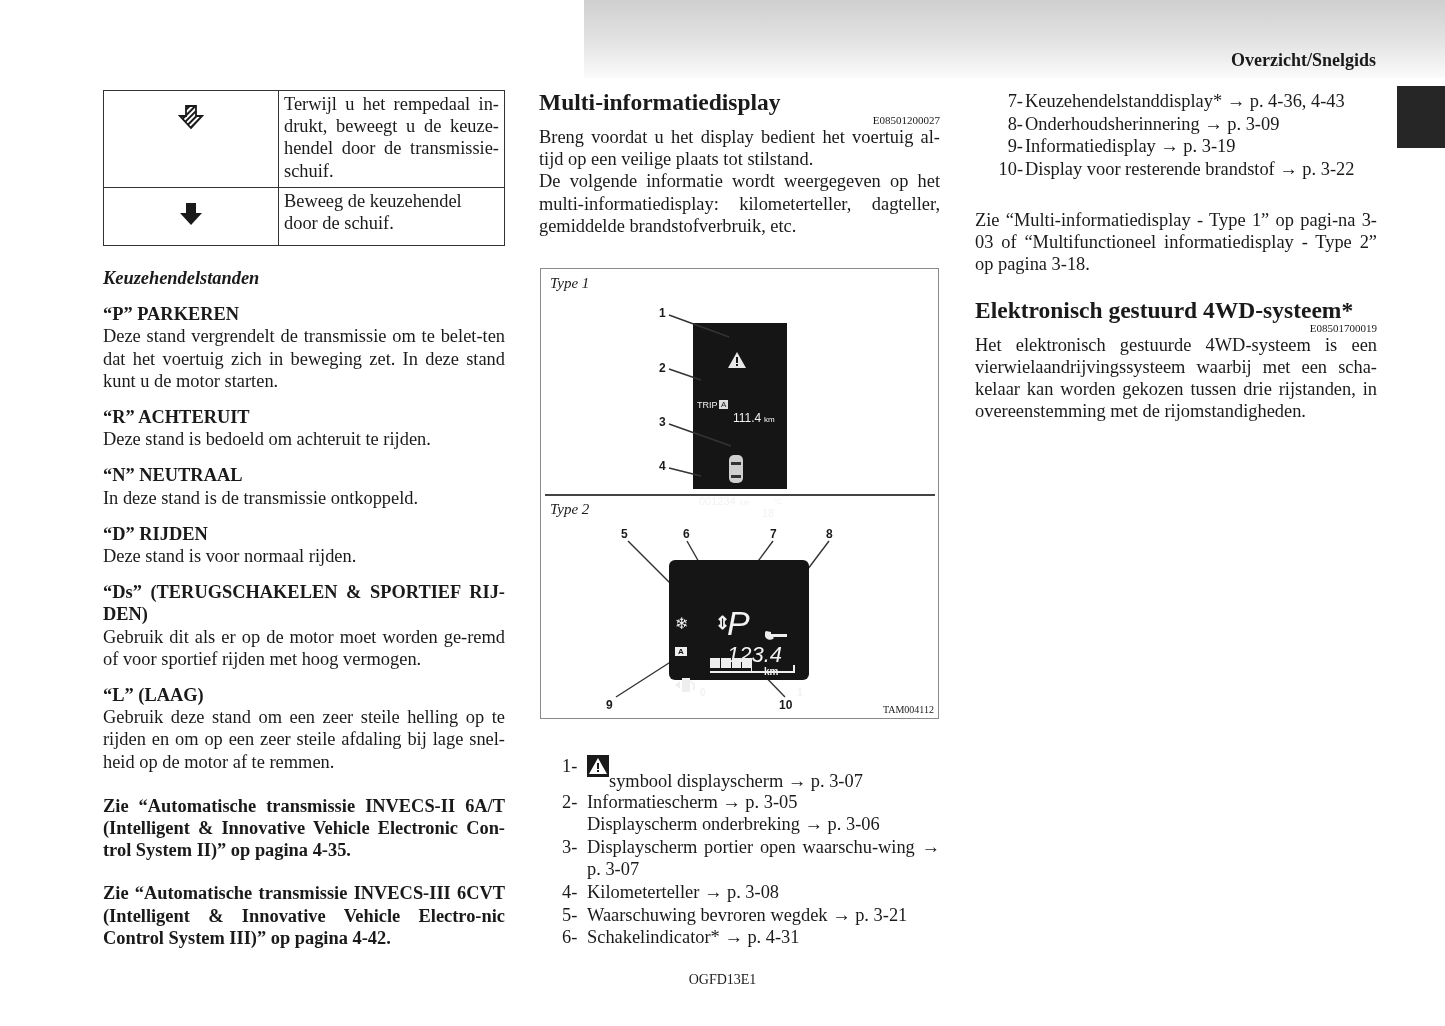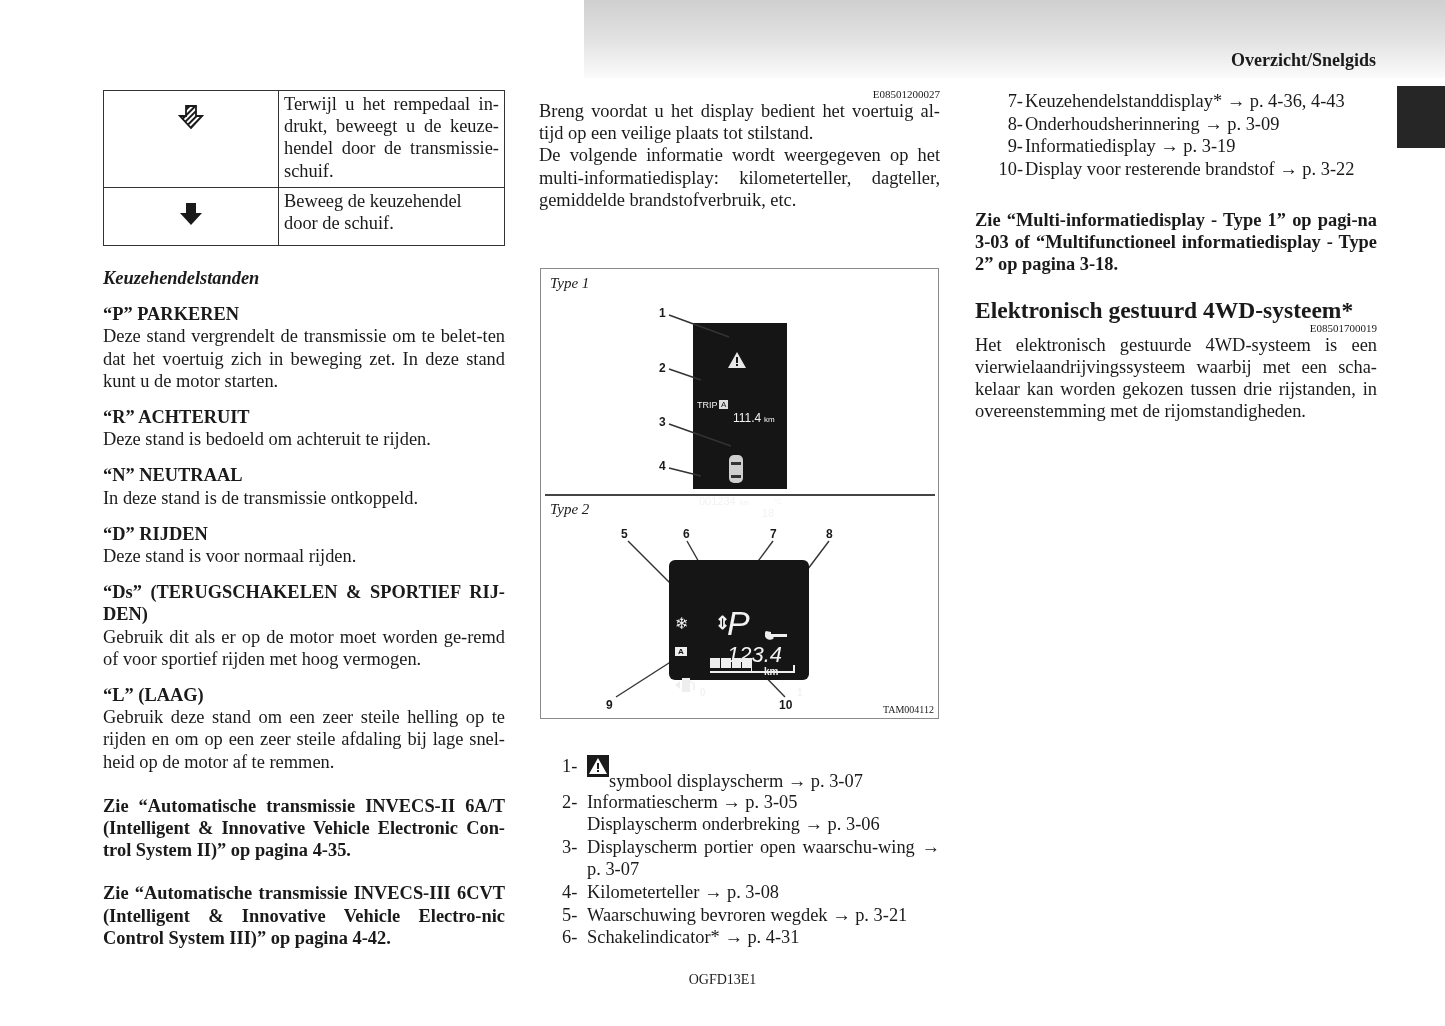--- a/index.html
+++ b/index.html
@@ -17,21 +17,21 @@
   .thumb-tab {
     position: absolute; left: 1397px; top: 86px; width: 48px; height: 62px; background: #262626;
   }
 
   .col { position: absolute; font-size: 18.4px; line-height: 22.2px; }
   .col-left { left: 103px; top: 90px; width: 402px; }
   .col-mid  { left: 539px; top: 90px; width: 401px; }
   .col-right{ left: 975px; top: 90px; width: 402px; }
 
   .just { text-align: justify; }
-  .bold { font-weight: bold; }
+  .bold { font-weight: normal; }
 
   
   table.shift { border-collapse: collapse; width: 402px; }
   table.shift td { border: 1.5px solid #333; vertical-align: top; }
   table.shift td.ico { width: 175px; text-align: center; }
   table.shift td.txt { padding: 2px 5px 2px 5px; }
   .row1 td { height: 97px; }
   .row2 td { height: 58px; }
   .ico-wrap { display: inline-block; margin-top: 14px; }
   .row2 .ico-wrap { margin-top: 14px; }
@@ -128,20 +128,21 @@
   <div class="spread">Gebruik dit als er op de motor moet worden ge-remd of voor sportief rijden met hoog vermogen.</div>
 
   <div class="pos-head">“L” (LAAG)</div>
   <div class="spread">Gebruik deze stand om een zeer steile helling op te rijden en om op een zeer steile afdaling bij lage snel-heid op de motor af te remmen.</div>
 
   <div class="see">Zie “Automatische transmissie INVECS-II 6A/T (Intelligent &amp; Innovative Vehicle Electronic Con-trol System II)” op pagina 4-35.</div>
   <div class="see second">Zie “Automatische transmissie INVECS-III 6CVT (Intelligent &amp; Innovative Vehicle Electro-nic Control System III)” op pagina 4-42.</div>
 </div>
 
 <div class="col col-mid">
+  <h2 class="sec">Multi-informatiedisplay</h2>
   <div class="code">E08501200027</div>
   <div class="just">Breng voordat u het display bedient het voertuig al-tijd op een veilige plaats tot stilstand.</div>
   <div class="just">De volgende informatie wordt weergegeven op het multi-informatiedisplay: kilometerteller, dagteller, gemiddelde brandstofverbruik, etc.</div>
 </div>
 
 <div class="figure">
   <div class="fig-label" style="left:9px; top:6px;">Type 1</div>
 
   <div class="disp1">
     <span class="lcd" style="left:34px; top:4px;">

